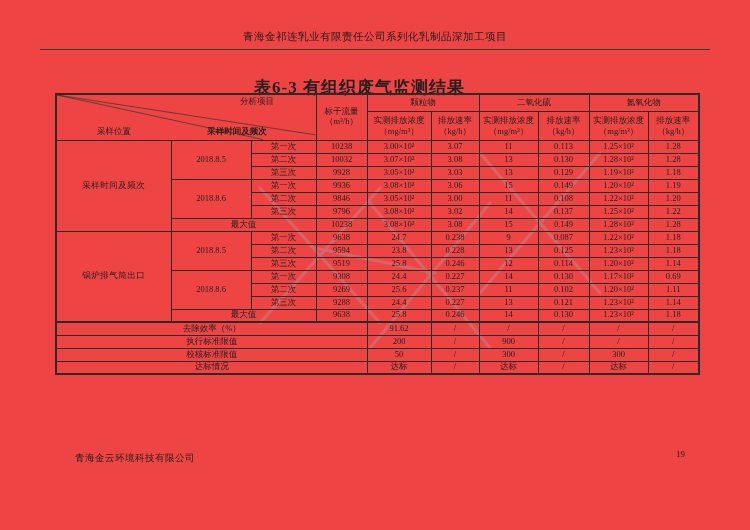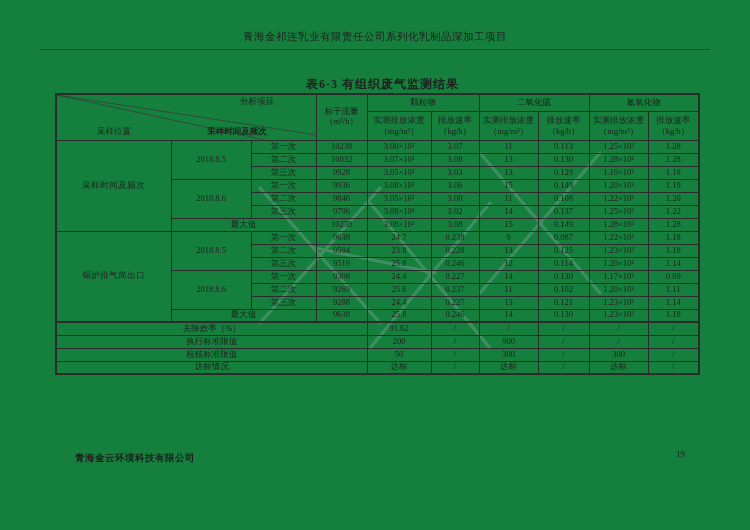--- a/index.html
+++ b/index.html
@@ -1,29 +1,29 @@
 <!DOCTYPE html>
 <html><head>
 <meta charset="utf-8">
 <style>
   html,body{margin:0;padding:0;}
   body{
     width:750px;height:530px;background:#f6f6f4;position:relative;
     font-family:"Liberation Serif","DejaVu Serif",serif;color:#1f1f1f;
     -webkit-font-smoothing:antialiased;
   }
-  .page{position:absolute;inset:0;background:#15803d;overflow:hidden;}
+  .page{position:absolute;inset:0;background:#ef4444;overflow:hidden;}
   .doc-header{
     position:absolute;top:30px;left:40px;width:670px;text-align:center;
     font-size:10.5px;letter-spacing:0.5px;padding-bottom:5px;
     border-bottom:1px solid #3a3a3a;
   }
   .table-title{
-    position:absolute;top:76px;left:61px;width:643px;text-align:center;
-    font-weight:bold;font-size:12px;letter-spacing:1px;
+    position:absolute;top:76px;left:38px;width:643px;text-align:center;
+    font-weight:bold;font-size:17px;letter-spacing:1px;
   }
   table.monitor{
     position:absolute;top:93px;left:55px;border-collapse:collapse;
     table-layout:fixed;font-size:8.5px;line-height:1.15;
     border:2px solid #2b2b2b;
   }
   table.monitor td{
     border:1px solid #2b2b2b;text-align:center;vertical-align:middle;
     padding:0 1px;overflow:hidden;
   }
@@ -36,21 +36,21 @@
   td.corner svg{position:absolute;inset:0;width:100%;height:100%;}
   td.corner .lbl{position:absolute;font-size:8.5px;white-space:nowrap;}
   .lbl-analysis{top:2px;left:150px;width:100px;text-align:center;}
   .lbl-time{bottom:3px;left:105px;width:150px;text-align:center;font-weight:bold;}
   .lbl-position{bottom:3px;left:12px;width:90px;text-align:center;}
   td.subhead{font-size:8.5px;line-height:1.25;padding:1px 2px;}
   td.loc{font-size:8.5px;letter-spacing:0.5px;}
   .watermark{position:absolute;left:255px;top:148px;width:350px;height:220px;
     opacity:0.30;pointer-events:none;}
   .watermark line{stroke:#a7b0bd;stroke-width:3;stroke-linecap:round;}
-  .footer-company{position:absolute;left:75px;top:452px;font-size:9.5px;font-weight:bold;letter-spacing:0.5px;}
+  .footer-company{position:absolute;left:75px;top:452px;font-size:9.5px;font-weight:normal;letter-spacing:0.5px;}
   .footer-contact{position:absolute;left:75px;top:466px;font-size:9.5px;}
   .page-number{position:absolute;left:676px;top:449px;font-size:9px;}
 </style>
 </head>
 <body>
 
 <div class="page">
 
   <div class="doc-header">青海金祁连乳业有限责任公司系列化乳制品深加工项目</div>
 

